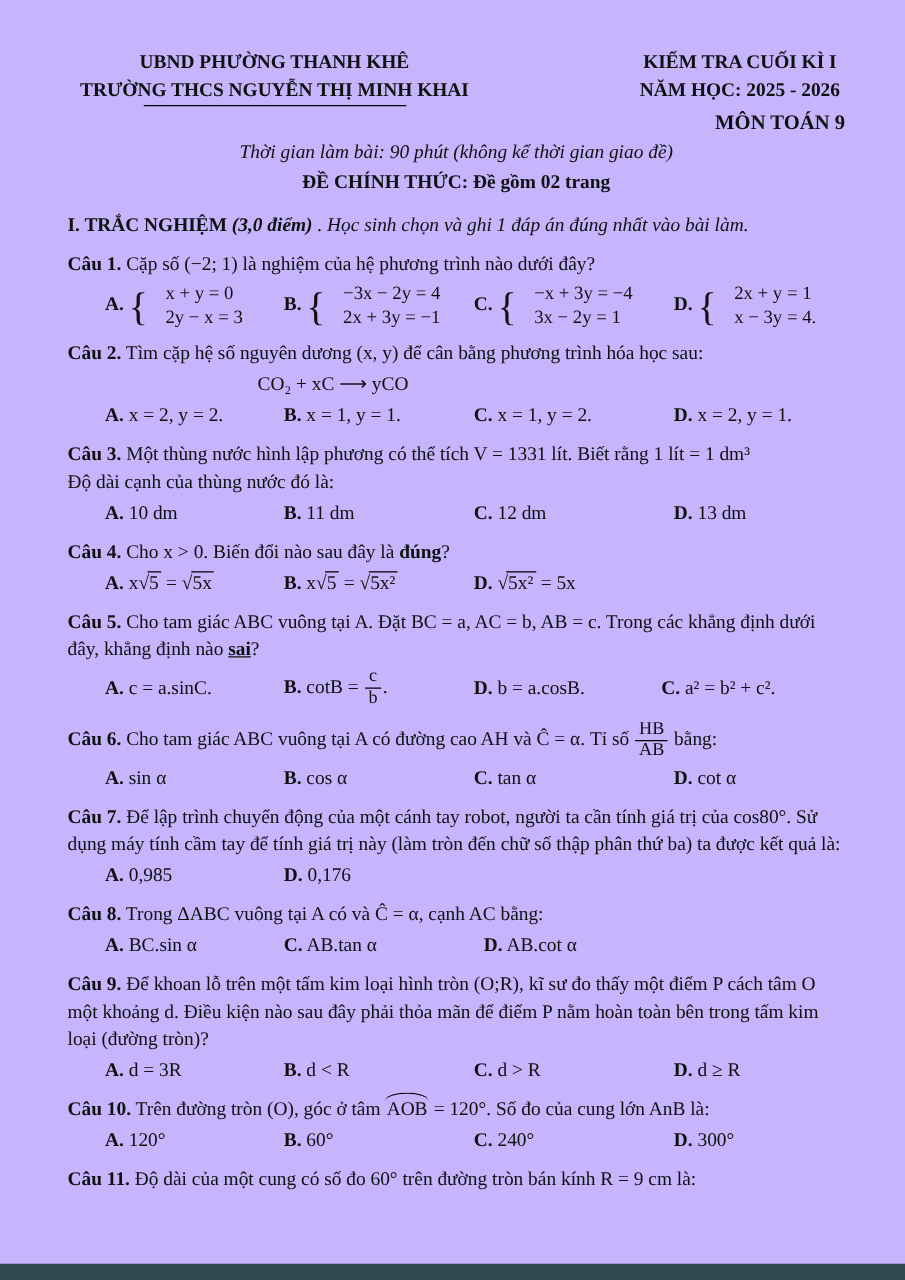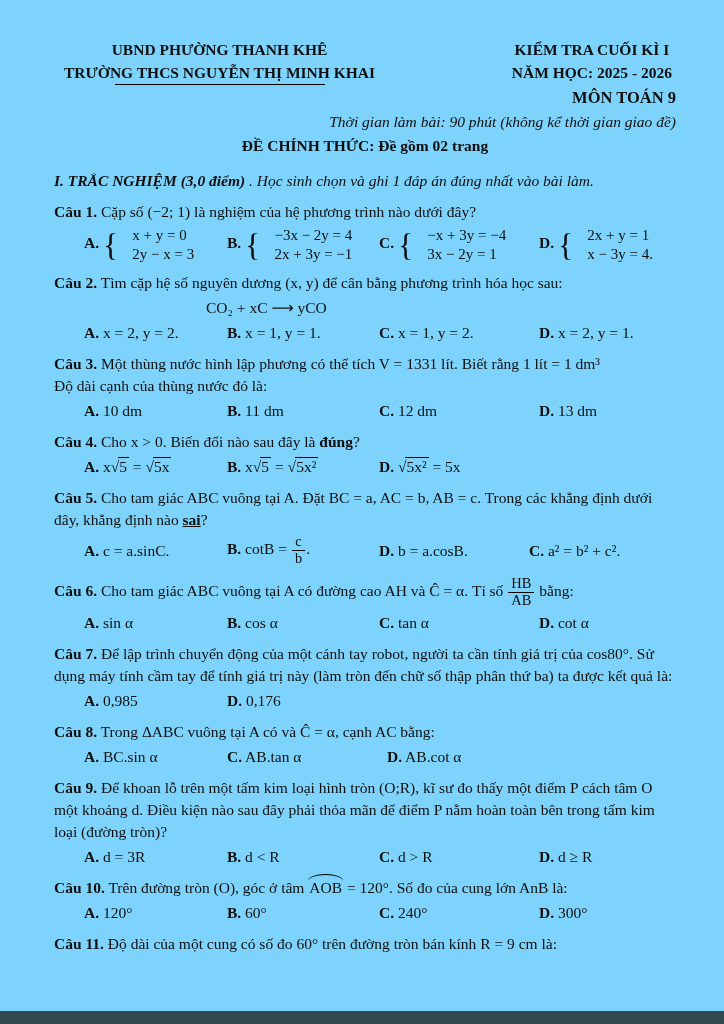--- a/index.html
+++ b/index.html
@@ -1,32 +1,32 @@
 <!DOCTYPE html>
 <html><head>
 <meta charset="utf-8">
 <style>
   * { box-sizing: border-box; }
   html, body { margin: 0; padding: 0; background: #fdfcf8; }
   .page {
     width: 724px; height: 1024px; margin: 0 auto; position: relative; overflow: hidden;
-    background: #7dd3fc; color: #101010;
+    background: #c4b5fd; color: #101010;
     font-family: "Liberation Serif", serif; font-size: 15.5px; line-height: 1.42;
     padding: 38px 48px 0 54px;
   }
   
   .header-row { display: flex; justify-content: space-between; align-items: flex-start; padding: 0 4px 0 10px; }
   .h-left, .h-right { text-align: center; font-weight: bold; font-size: 15.5px; line-height: 1.5; }
   .rule { width: 210px; border-bottom: 1.4px solid #000; margin: -1px auto 0; }
   .subject { text-align: right; font-weight: bold; font-size: 16.5px; margin-top: 1px; }
-  .duration { text-align: right; font-style: italic; margin-top: 2px; }
+  .duration { text-align: center; font-style: italic; margin-top: 2px; }
   .official { text-align: center; font-weight: bold; margin-top: 2px; }
   
   .section-line { margin-top: 13px; }
-  .sec-t { font-weight: bold; font-style: italic; }
+  .sec-t { font-weight: bold; }
   .sec-p { font-weight: bold; font-style: italic; }
   .sec-i { font-style: italic; }
   
   .question { margin-top: 9px; }
   .q-label { font-weight: bold; }
   .q-center { margin: 3px 0 1px 152px; }
   .q-options { display: flex; align-items: center; margin-top: 3px; padding-left: 30px; }
   .opt { flex: 0 0 auto; white-space: nowrap; }
   .opt-A { width: 143px; }
   .opt-B { width: 152px; }

